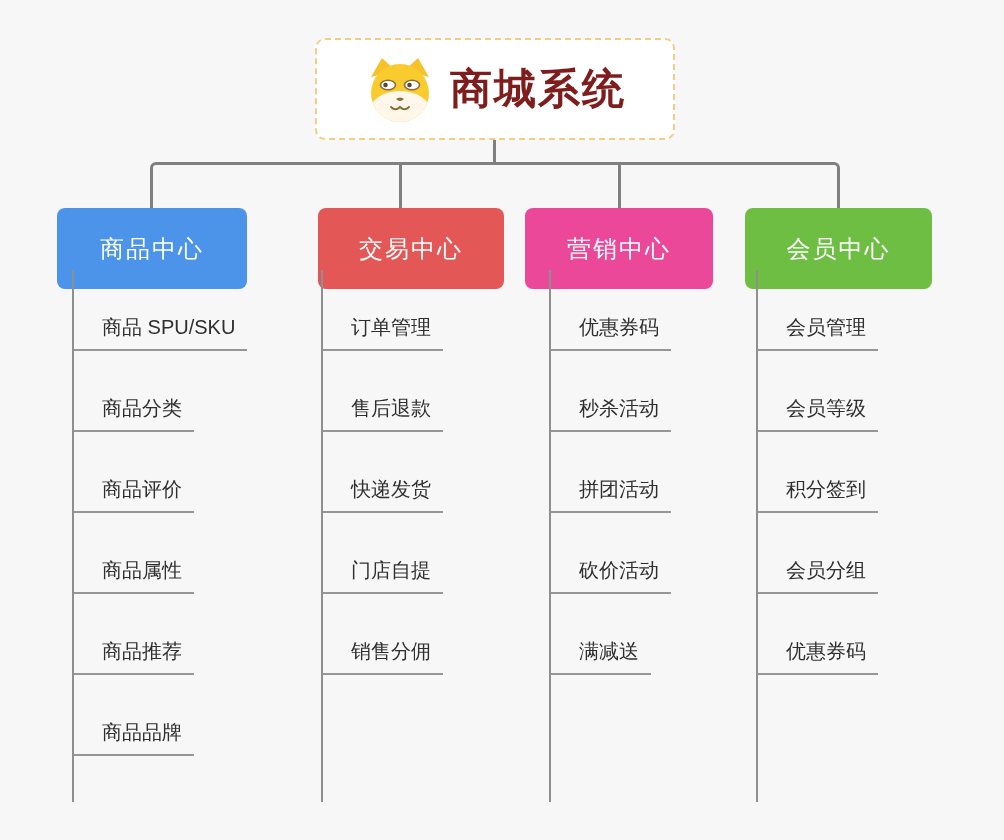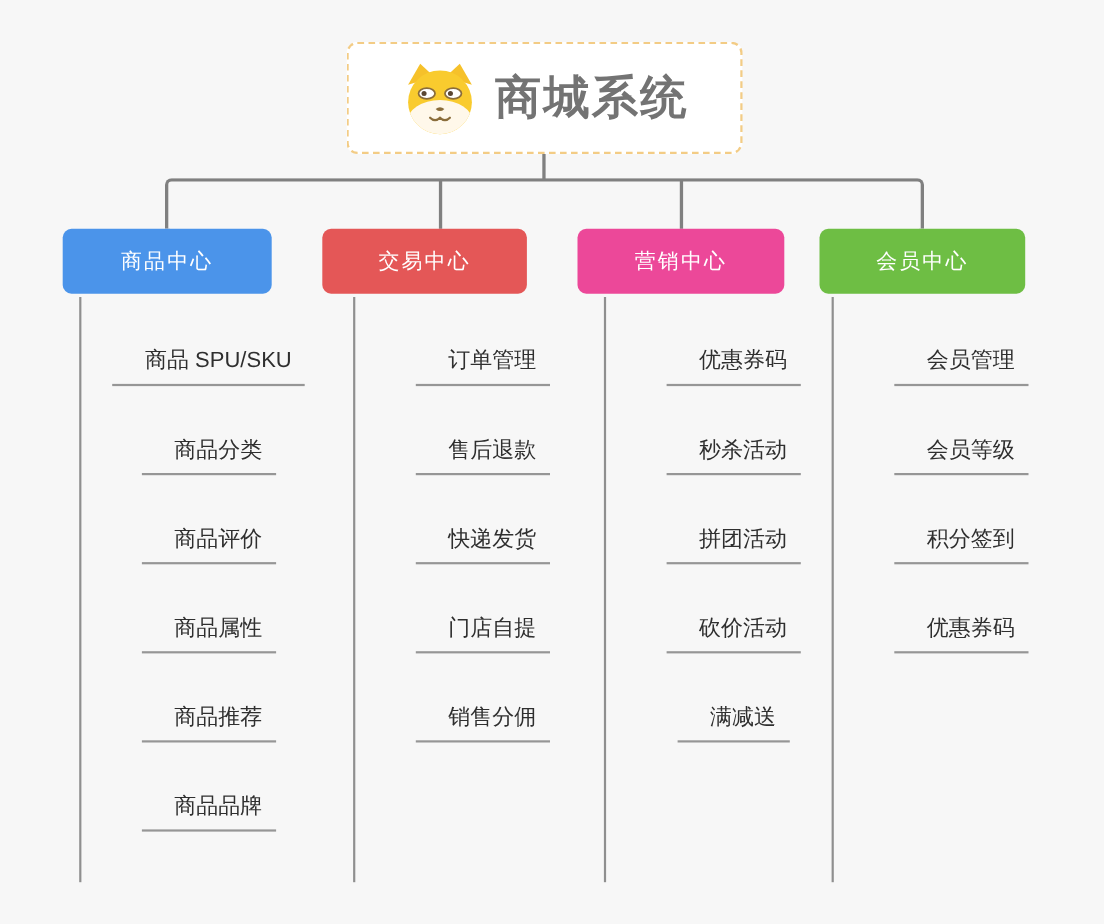--- a/index.html
+++ b/index.html
@@ -11,58 +11,58 @@
   .canvas{position:absolute;inset:0;}
 
   
   .root-node{
     position:absolute;left:315px;top:38px;width:360px;height:102px;
     background:#FFFFFF;border:2px dashed #F3CC85;border-radius:10px;
     box-sizing:border-box;
     display:flex;align-items:center;justify-content:center;gap:14px;
   }
   .root-title{
-    font-size:42px;font-weight:600;color:#737373;letter-spacing:2px;
+    font-size:42px;font-weight:600;color:#7f1d1d;letter-spacing:2px;
   }
   .dog-icon{width:72px;height:68px;flex:0 0 auto;}
 
   
   .stub{
     position:absolute;left:493px;top:140px;width:3px;height:24px;background:#808080;
   }
   .bus{
     position:absolute;left:150px;top:162px;width:690px;height:46px;
     box-sizing:border-box;
     border-top:3px solid #808080;border-left:3px solid #808080;border-right:3px solid #808080;
     border-radius:6px 6px 0 0;
   }
   .drop{position:absolute;top:164px;width:3px;height:44px;background:#808080;}
   .drop-1{left:399px;}
   .drop-2{left:618px;}
 
   
   .branch-box{
-    position:absolute;top:208px;height:59px;border-radius:8px;
-    color:#FFFFFF;font-size:19px;letter-spacing:2px;
+    position:absolute;top:208px;height:81px;border-radius:8px;
+    color:#FFFFFF;font-size:24px;letter-spacing:2px;
     display:flex;align-items:center;justify-content:center;
     box-sizing:border-box;cursor:default;
   }
   .branch-0{left:57px;width:190px;background:#4B94EA;}
-  .branch-1{left:293px;width:186px;background:#E45757;}
+  .branch-1{left:318px;width:186px;background:#E45757;}
   .branch-2{left:525px;width:188px;background:#ec4899;}
   .branch-3{left:745px;width:187px;background:#6EBE44;}
 
   
   .col{position:absolute;top:270px;width:235px;}
   .col-0{left:72px;}
   .col-1{left:321px;}
   .col-2{left:537px;margin-left:12px;}
   .col-3{left:756px;}
   .vline{position:absolute;left:0;top:0;width:2px;height:532px;background:#8F8F8F;}
-  .leaf{height:81px;display:flex;align-items:flex-end;justify-content:center;}
+  .leaf{height:81px;display:flex;align-items:flex-end;}
   .leaf:first-of-type{height:85px;}
   .leaf span{
     display:inline-block;white-space:nowrap;
     padding:0 12px 8px 30px;
     border-bottom:2px solid #969696;
     font-size:20px;color:#2F2F2F;
   }
 </style>
 </head>
 <body>
@@ -167,17 +167,20 @@
     <div class="leaf">
         <span>会员管理</span>
       </div>
     <div class="leaf">
         <span>会员等级</span>
       </div>
     <div class="leaf">
         <span>积分签到</span>
       </div>
     <div class="leaf">
+        <span>会员分组</span>
+      </div>
+    <div class="leaf">
         <span>优惠券码</span>
       </div>
   </div>
 
 </div>
 
 </body></html>

